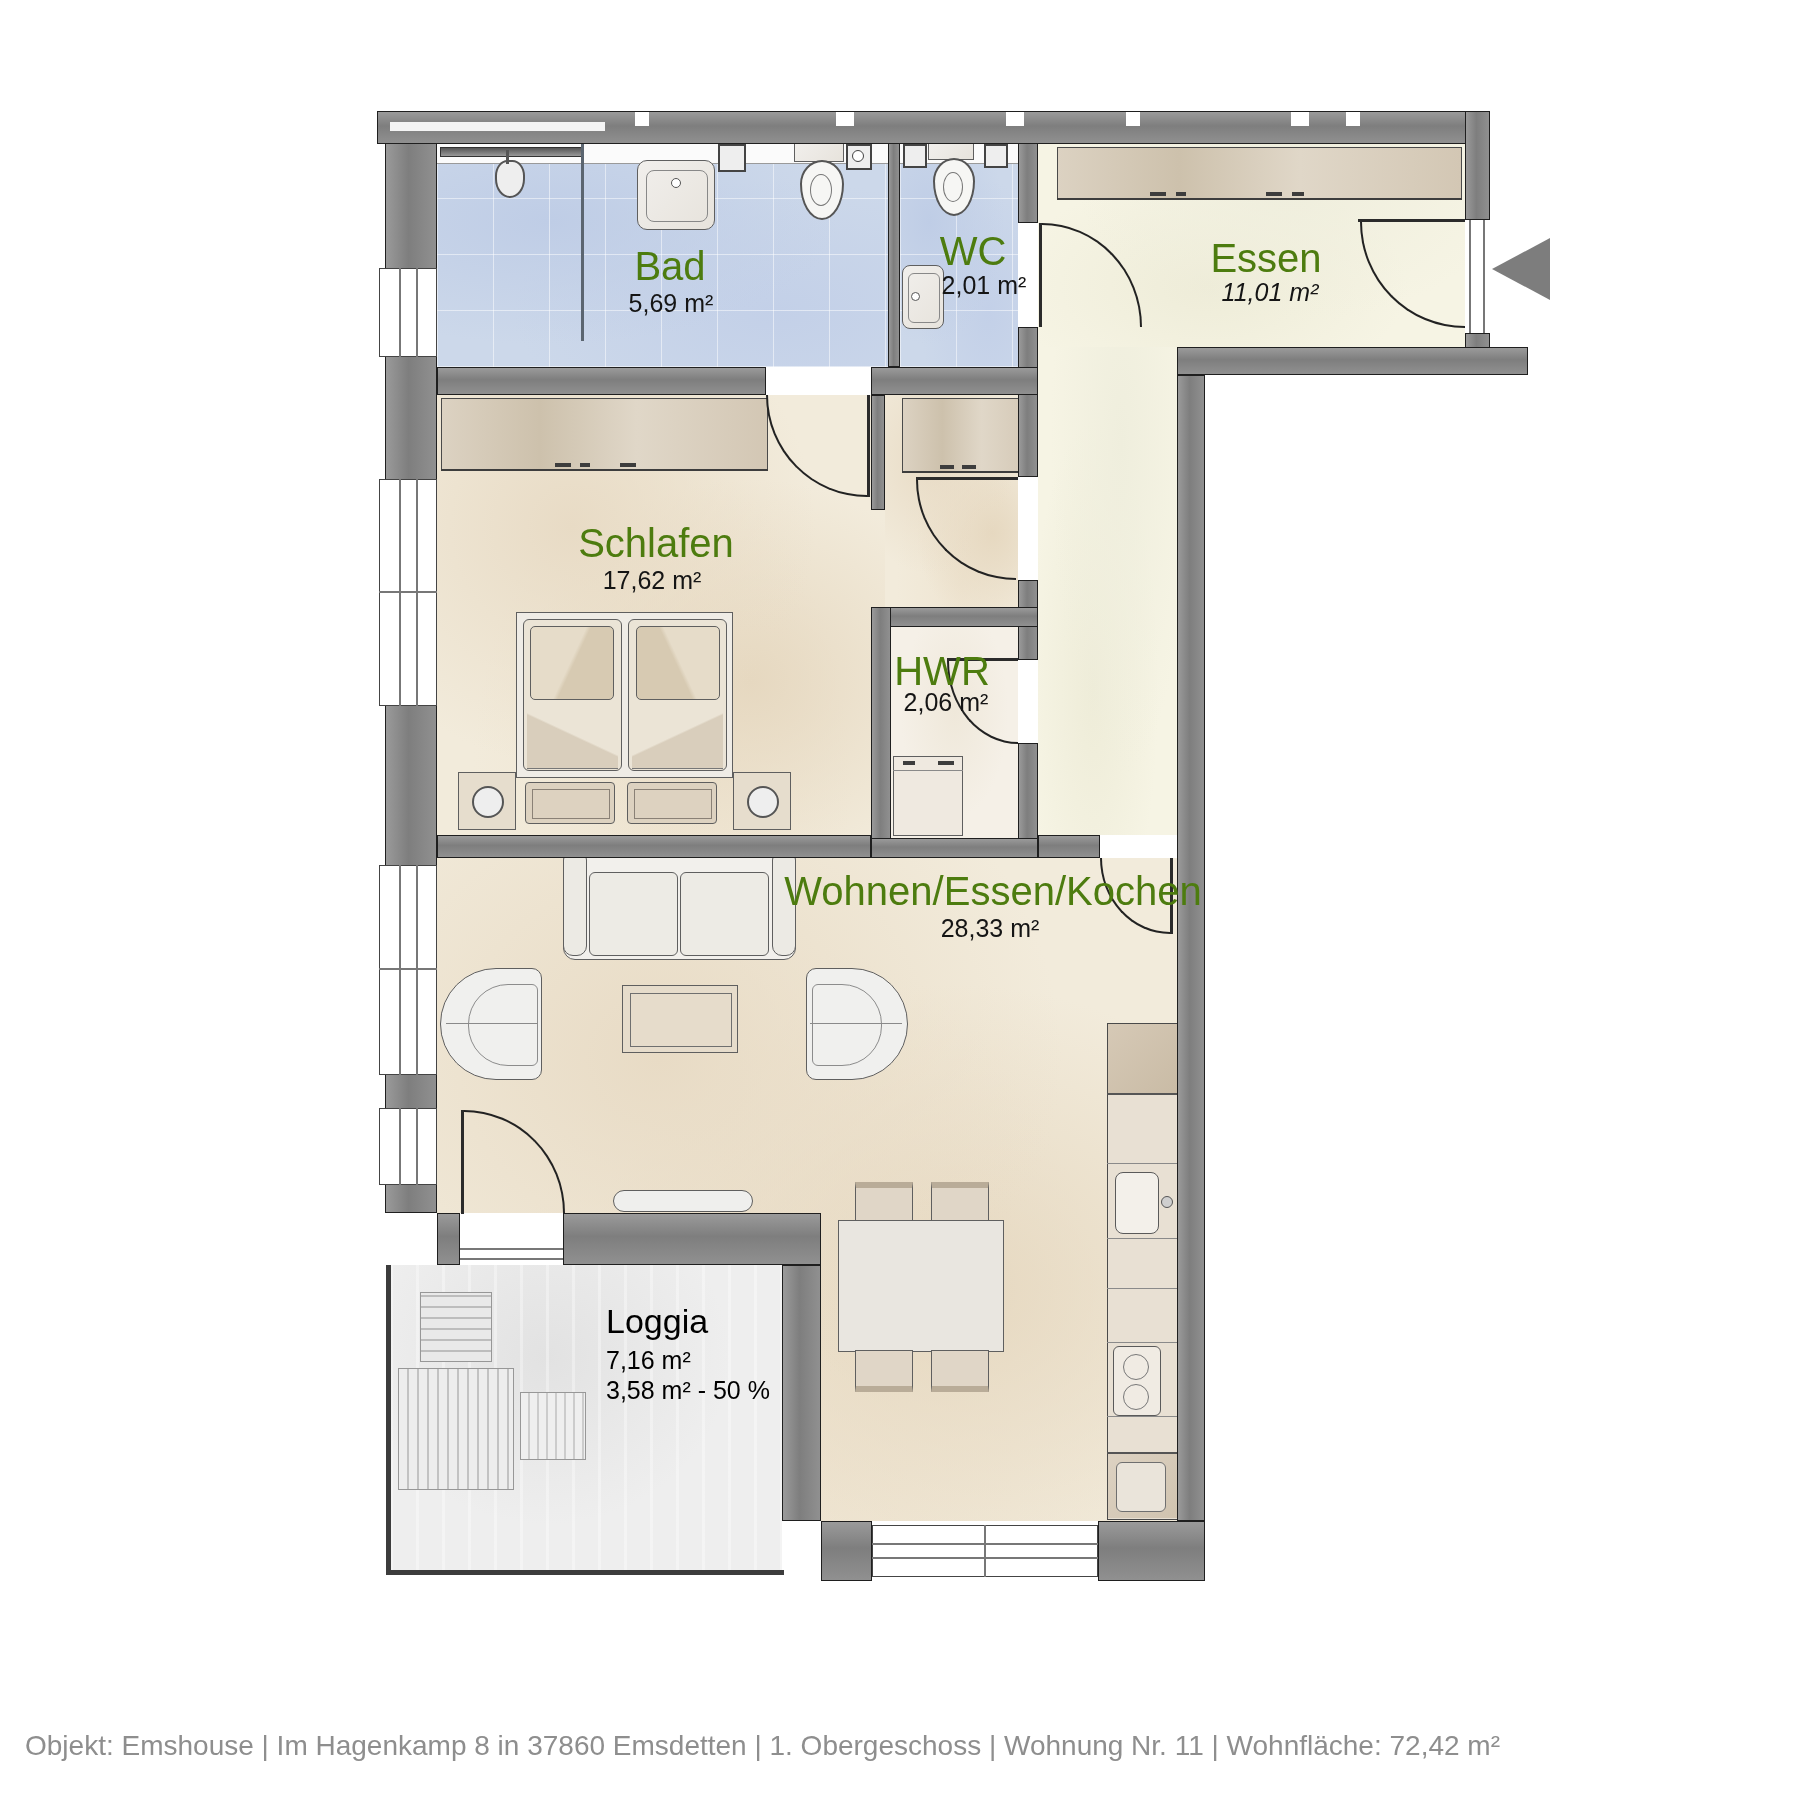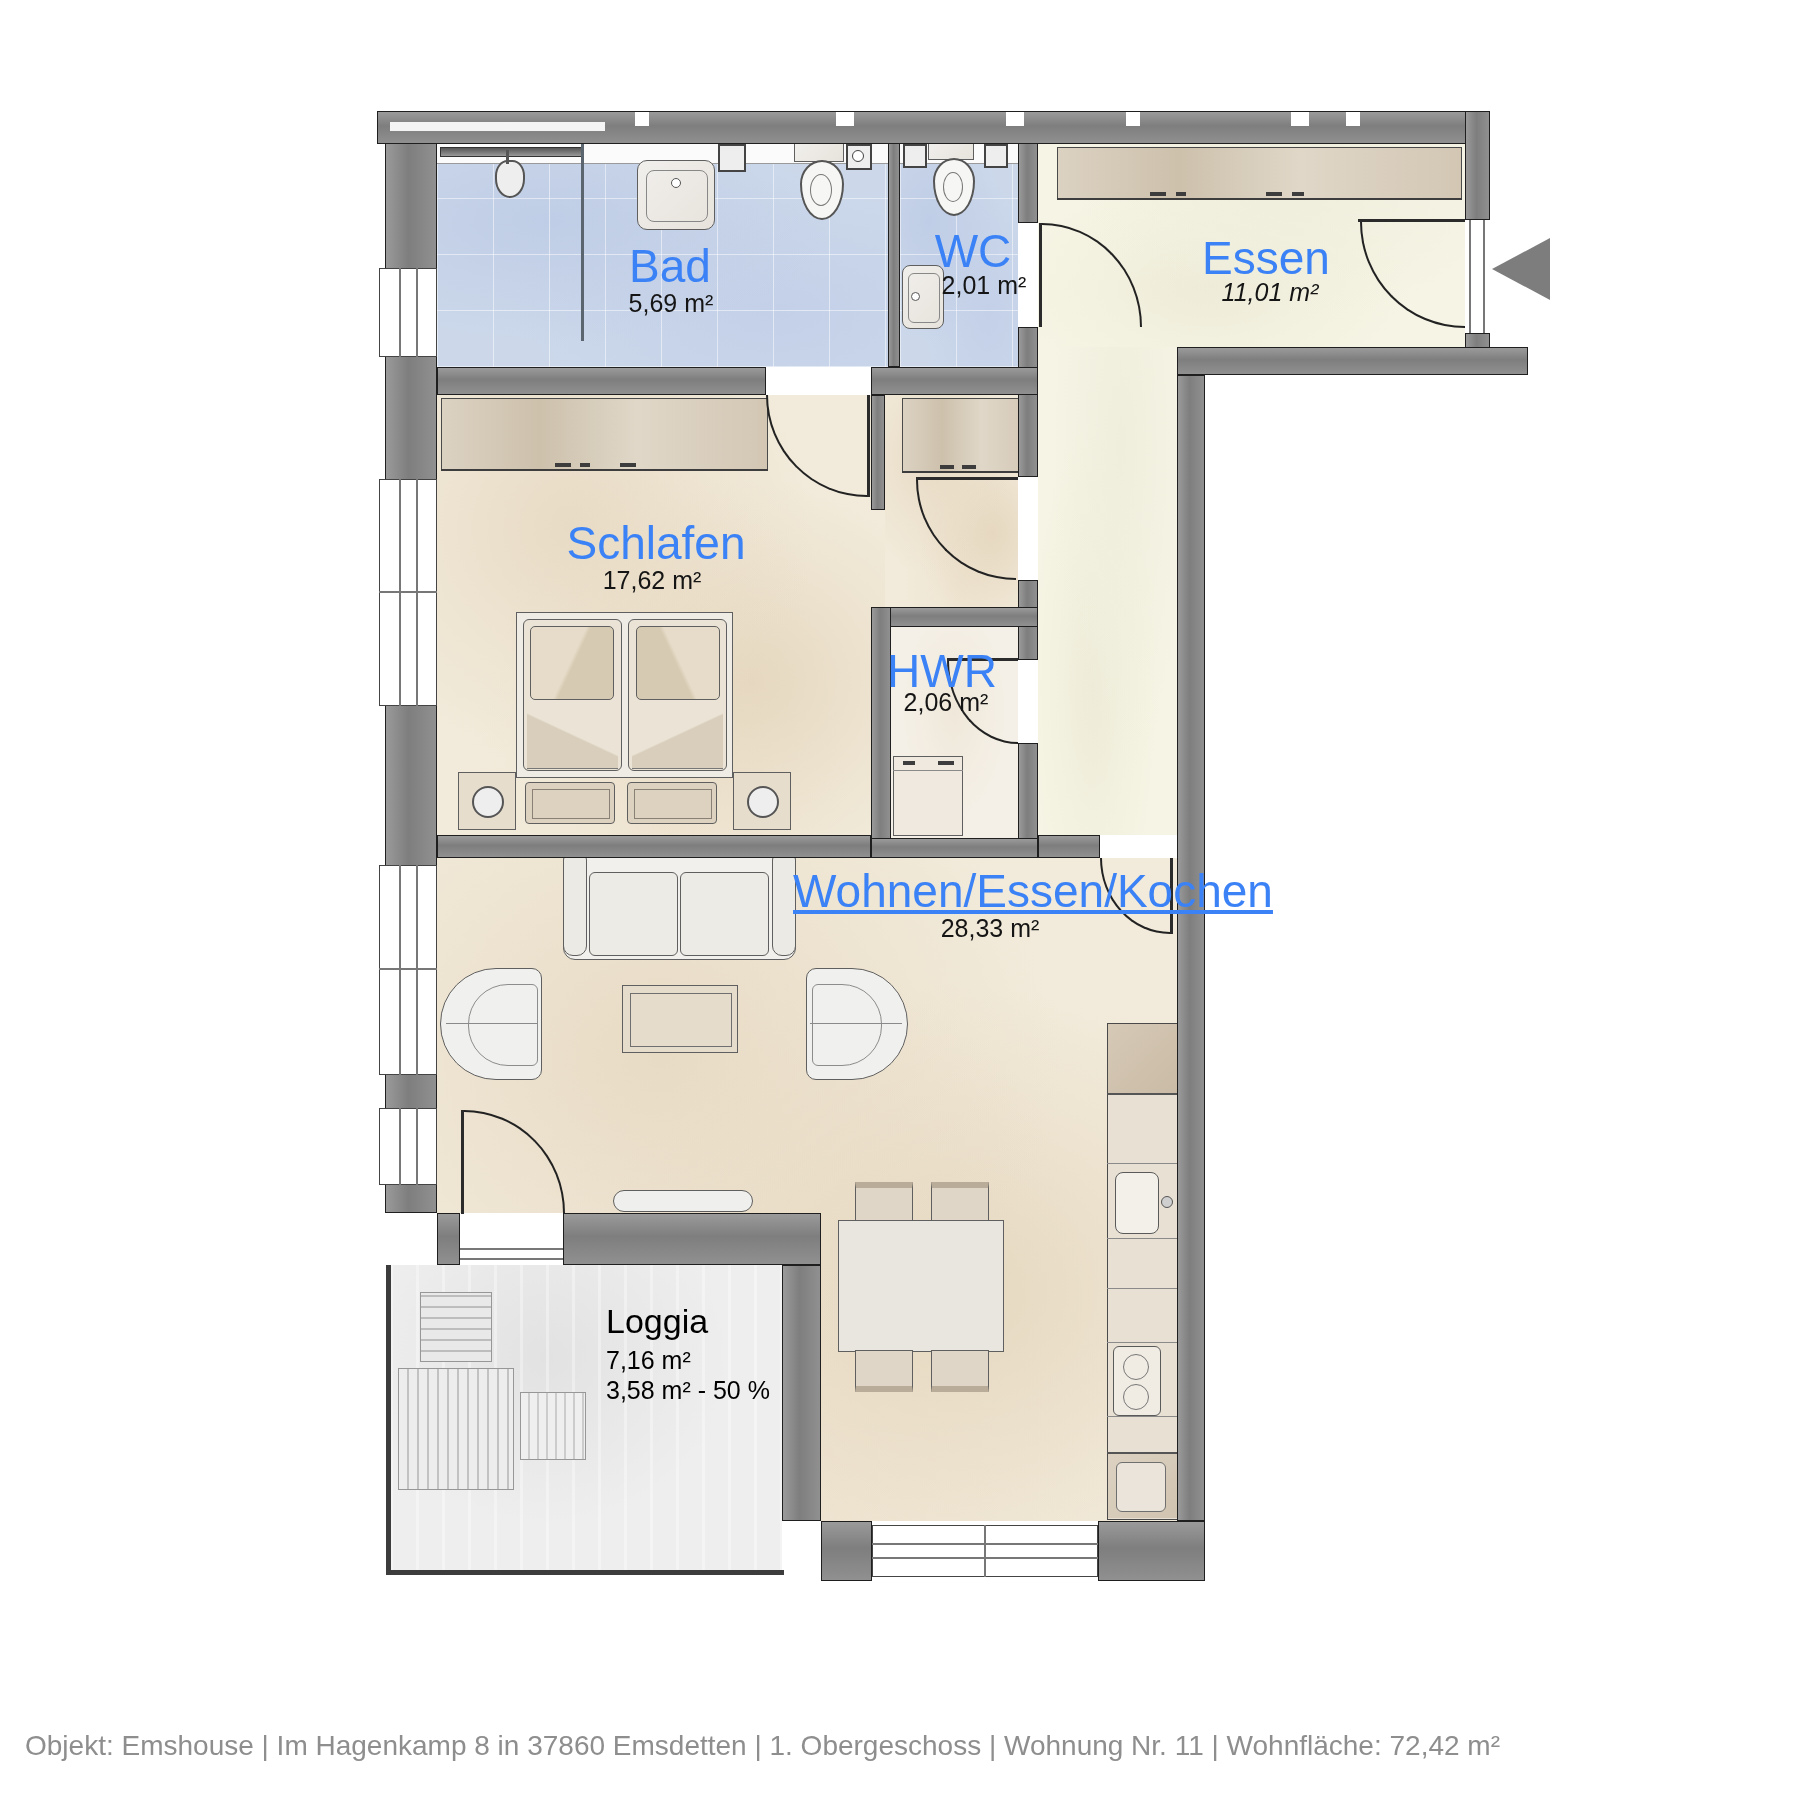--- a/index.html
+++ b/index.html
@@ -37,21 +37,21 @@
   .arc{position:absolute;box-sizing:border-box;}
   
   .furn{position:absolute;border:1px solid #5f5f5f;box-sizing:border-box;
         background:linear-gradient(135deg,#f1efec,#e7e3dc);}
   .ward{position:absolute;border:1px solid #4a4a4a;box-sizing:border-box;
         background:linear-gradient(90deg,#dcd2c2,#cdc1ac 30%,#e0d7c8 60%,#d3c7b4);}
   .tick{position:absolute;background:#3d3d3d;}
   .hline{position:absolute;background:#8a8a8a;}
   .loggfurn{position:absolute;border:1px solid #979797;box-sizing:border-box;background:#e7e7e7;}
   
-  .rname{position:absolute;color:#3b82f6;font-size:46px;white-space:nowrap;
+  .rname{position:absolute;color:#4d7c0f;font-size:40px;white-space:nowrap;
          transform:translate(-50%,-50%);}
   .rarea{position:absolute;color:#151515;font-size:25px;white-space:nowrap;
          transform:translate(-50%,-50%);}
   .logtxt{position:absolute;color:#000000;white-space:nowrap;}
   #footer{position:absolute;left:25px;top:1730px;font-size:28px;color:#8e8e8e;white-space:nowrap;}
   .arrow{position:absolute;width:0;height:0;border-top:31px solid transparent;
          border-bottom:31px solid transparent;border-right:58px solid #7d7d7d;}
 </style>
 </head>
 <body>
@@ -282,20 +282,20 @@
   <div class="rname" style="left:670px;top:266px;">Bad</div>
   <div class="rarea" style="left:671px;top:303px;">5,69 m²</div>
   <div class="rname" style="left:973px;top:251px;">WC</div>
   <div class="rarea" style="left:984px;top:285px;">2,01 m²</div>
   <div class="rname" style="left:1266px;top:258px;">Essen</div>
   <div class="rarea" style="left:1270px;top:292px;font-style:italic;">11,01 m²</div>
   <div class="rname" style="left:656px;top:543px;">Schlafen</div>
   <div class="rarea" style="left:652px;top:580px;">17,62 m²</div>
   <div class="rname" style="left:942px;top:671px;">HWR</div>
   <div class="rarea" style="left:946px;top:702px;">2,06 m²</div>
-  <div class="rname" style="left:1033px;top:891px;text-decoration:underline;">Wohnen/Essen/Kochen</div>
+  <div class="rname" style="left:993px;top:891px;">Wohnen/Essen/Kochen</div>
   <div class="rarea" style="left:990px;top:928px;">28,33 m²</div>
   <div class="logtxt" style="left:606px;top:1302px;font-size:34px;">Loggia</div>
   <div class="logtxt" style="left:606px;top:1346px;font-size:25px;">7,16 m²</div>
   <div class="logtxt" style="left:606px;top:1376px;font-size:25px;">3,58 m² - 50 %</div>
 
   <div id="footer">Objekt: Emshouse | Im Hagenkamp 8 in 37860 Emsdetten | 1. Obergeschoss | Wohnung Nr. 11 | Wohnfläche: 72,42 m²</div>
 </div>
 
 </body></html>

